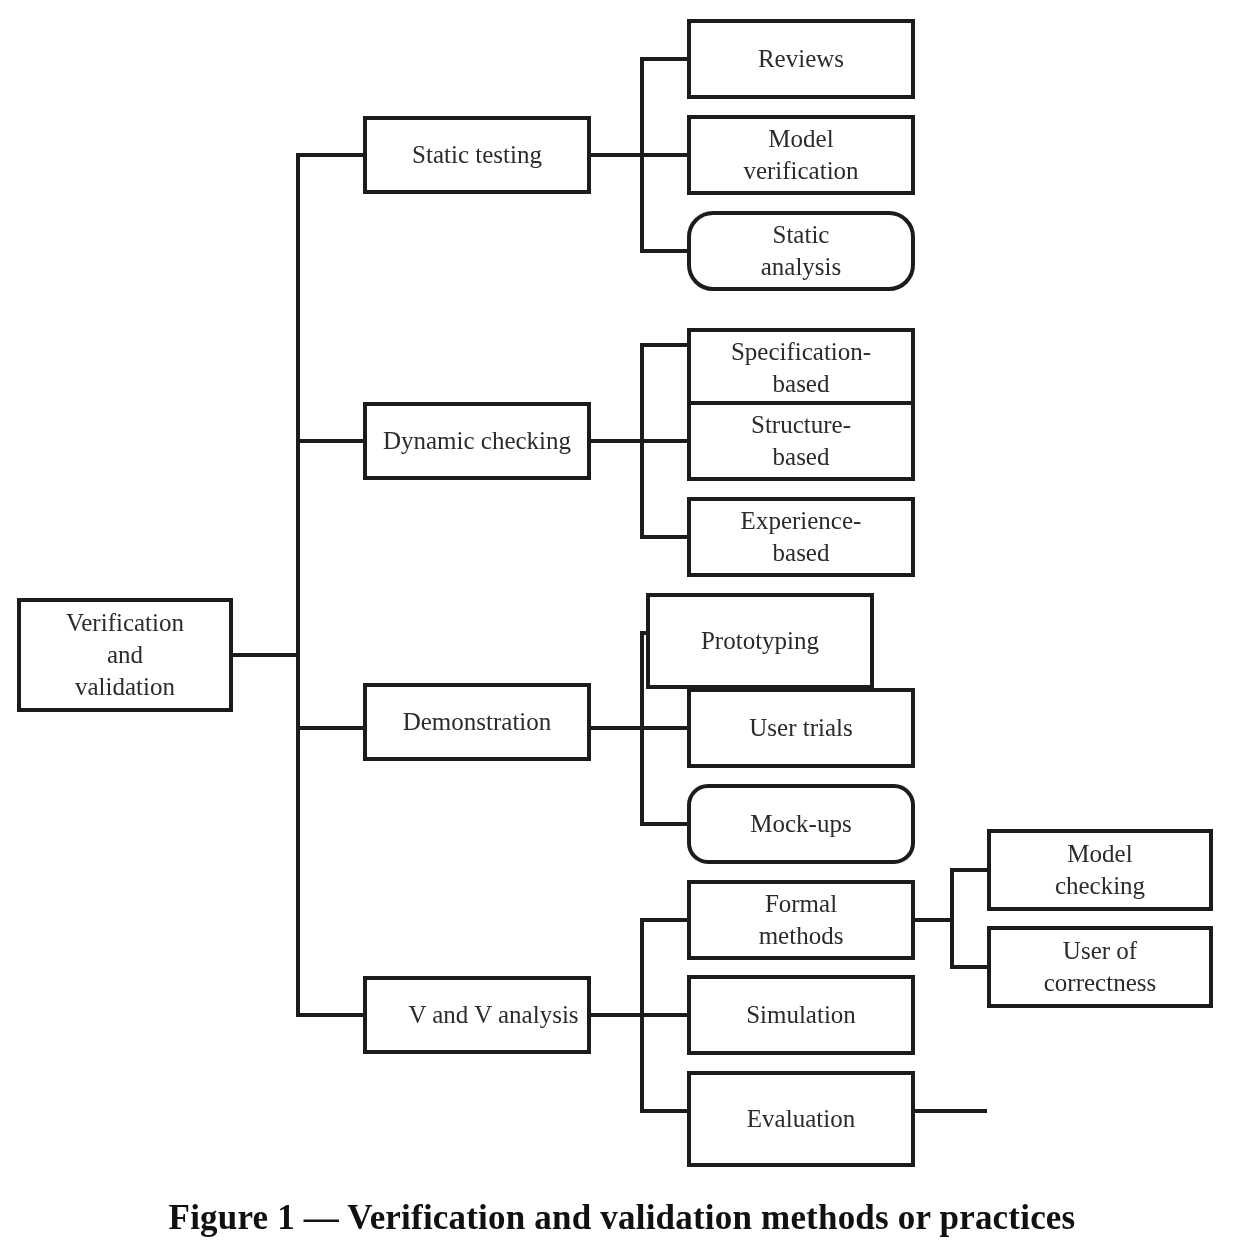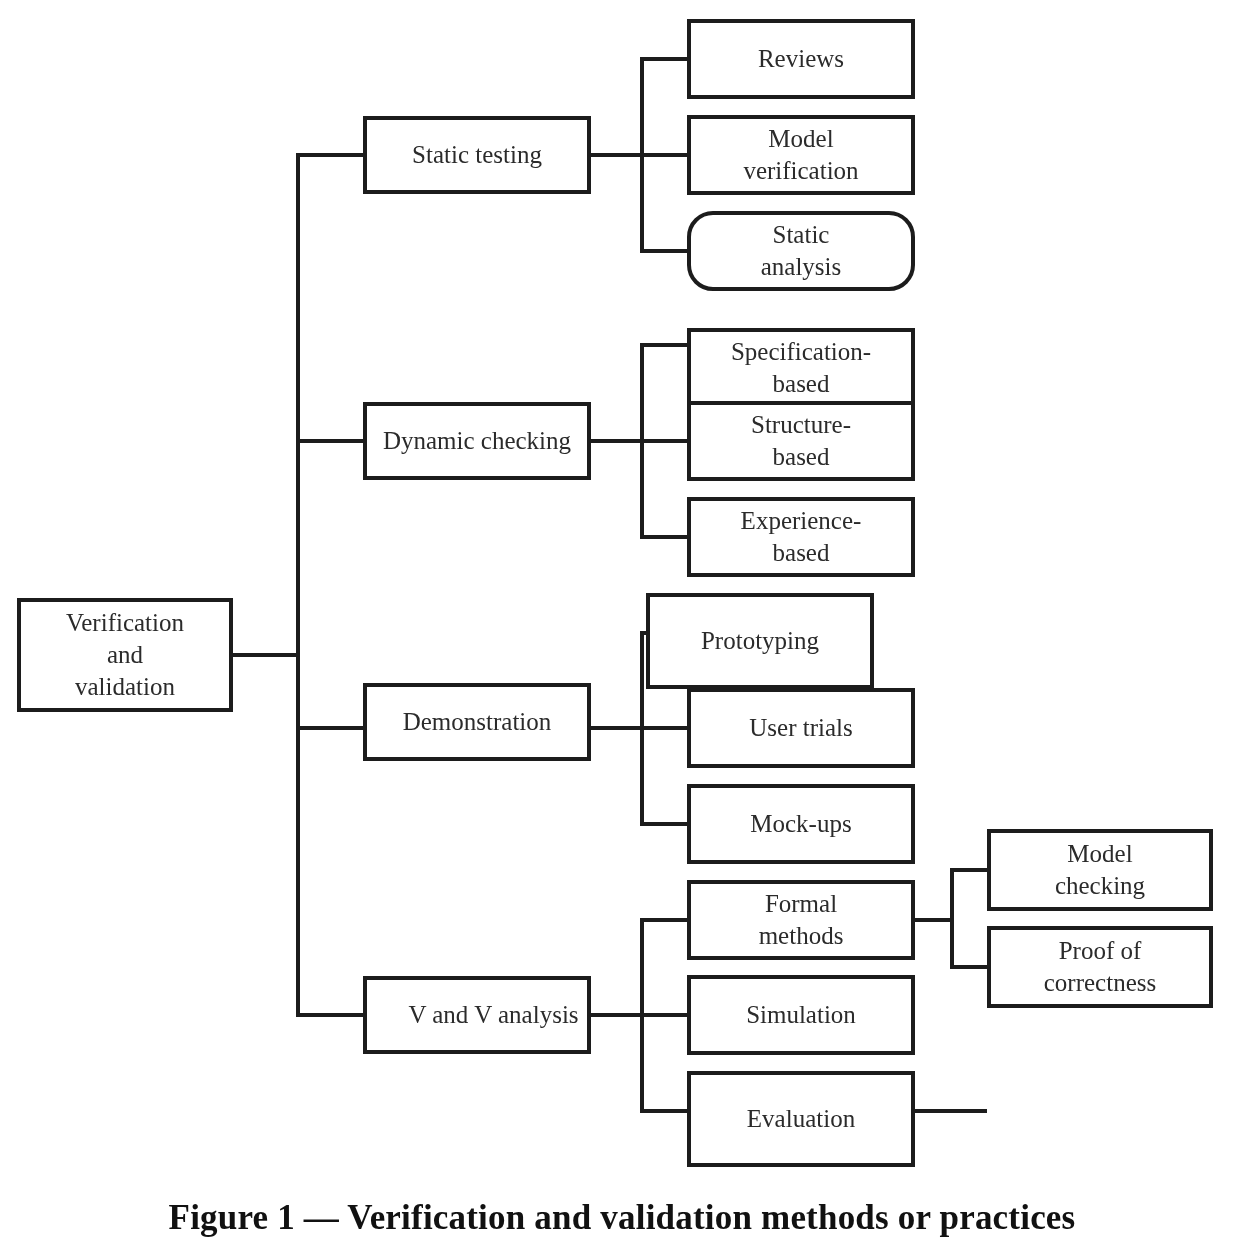--- a/index.html
+++ b/index.html
@@ -69,30 +69,30 @@
 
   <div class="node" style="left:687px; top:305px; width:228px; height:80px;margin-top:23px;">Specification-
 based</div>
   <div class="node" style="left:687px; top:401px; width:228px; height:80px;">Structure-
 based</div>
   <div class="node" style="left:687px; top:497px; width:228px; height:80px;">Experience-
 based</div>
 
   <div class="node" style="left:646px; top:593px; width:228px; height:96px;">Prototyping</div>
   <div class="node" style="left:687px; top:688px; width:228px; height:80px;">User trials</div>
-  <div class="node" style="left:687px; top:784px; width:228px; height:80px;">Mock-ups</div>
+  <div class="node" style="left:687px; top:784px; width:228px; height:80px;border-radius:21px;">Mock-ups</div>
 
   <div class="node" style="left:687px; top:975px; width:228px; height:80px;">Simulation</div>
   <div class="node" style="left:687px; top:880px; width:228px; height:80px;">Formal
 methods</div>
   <div class="node" style="left:687px; top:1071px; width:228px; height:96px;">Evaluation</div>
 
   <div class="node" style="left:987px; top:829px; width:226px; height:82px;">Model
 checking</div>
-  <div class="node" style="left:987px; top:926px; width:226px; height:82px;">Proof of
+  <div class="node" style="left:987px; top:926px; width:226px; height:82px;">User of
 correctness</div>
 
   <div class="line" style="left:233px; top:653px; width:65px; height:4px;"></div>
   <div class="line" style="left:296px; top:153px; width:4px; height:864px;"></div>
   <div class="line" style="left:296px; top:153px; width:67px; height:4px;"></div>
   <div class="line" style="left:296px; top:439px; width:67px; height:4px;"></div>
   <div class="line" style="left:296px; top:726px; width:67px; height:4px;"></div>
   <div class="line" style="left:296px; top:1013px; width:67px; height:4px;"></div>
 
   <div class="line" style="left:591px; top:153px; width:53px; height:4px;"></div>

